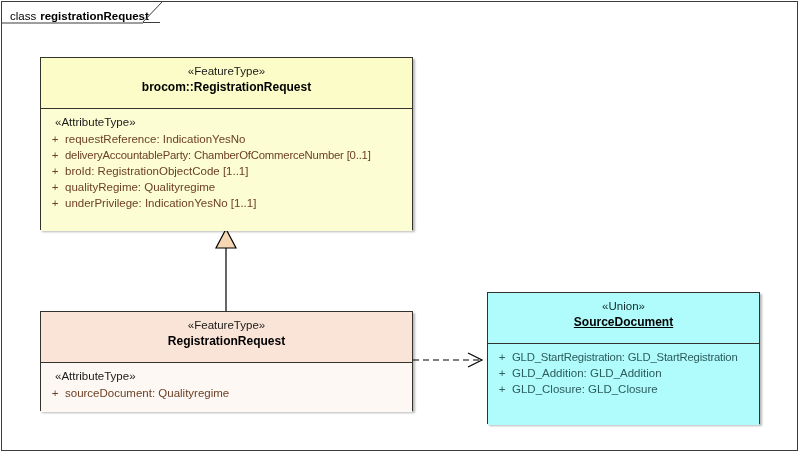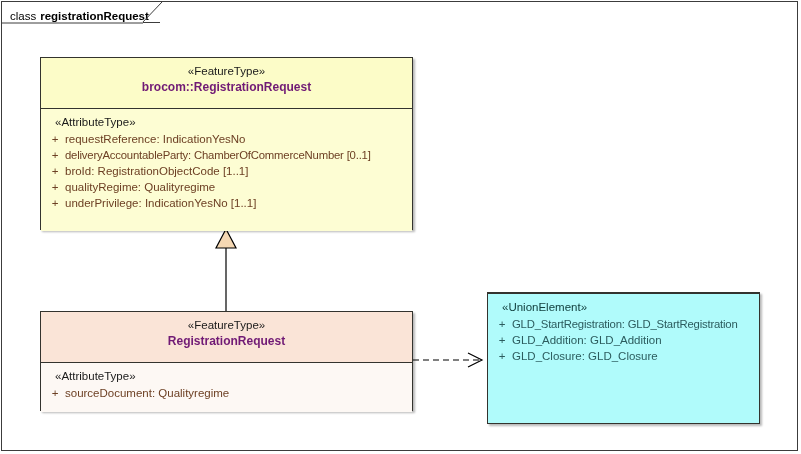--- a/index.html
+++ b/index.html
@@ -69,21 +69,21 @@
   }
   .umlbox .stereo {
     font-size: 11.5px;
     color: #1a1a1a;
     line-height: 15px;
     white-space: nowrap;
   }
   .umlbox .cname {
     font-size: 12px;
     font-weight: bold;
-    color: #701a75;
+    color: #000000;
     line-height: 16px;
     white-space: nowrap;
   }
   .umlbox .cname.underline { text-decoration: underline; }
   .umlbox .divider {
     height: 1px;
     background: #33332e;
     width: 100%;
   }
   .umlbox .body {
@@ -240,23 +240,26 @@
     <div class="body">
       <div class="sect-label">«AttributeType»</div>
       <div class="attr-row">
         <span class="attr-vis">+</span>
         <span class="attr-text">sourceDocument: Qualityregime</span>
       </div>
     </div>
   </div>
 
   <div class="umlbox" id="class-sourcedocument">
+    <div class="hdr">
+      <div class="stereo">«Union»</div>
+      <div class="cname underline">SourceDocument</div>
+    </div>
     <div class="divider"></div>
     <div class="body">
-      <div class="sect-label">«UnionElement»</div>
       <div class="attr-row">
         <span class="attr-vis">+</span>
         <span class="attr-text condense">GLD_StartRegistration: GLD_StartRegistration</span>
       </div>
       <div class="attr-row">
         <span class="attr-vis">+</span>
         <span class="attr-text">GLD_Addition: GLD_Addition</span>
       </div>
       <div class="attr-row">
         <span class="attr-vis">+</span>

